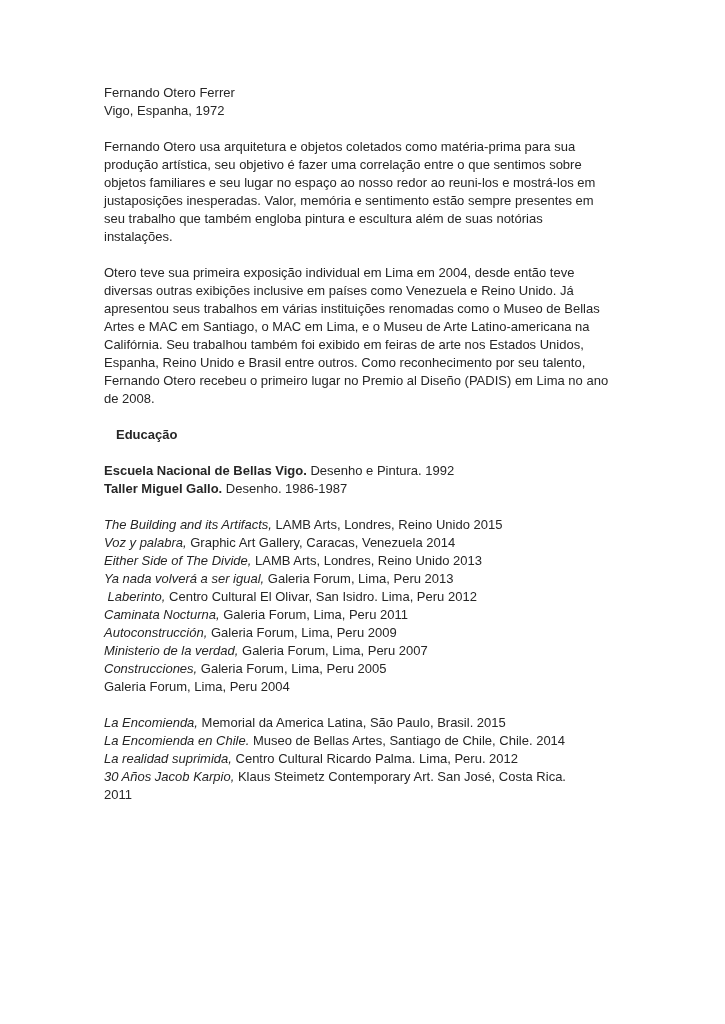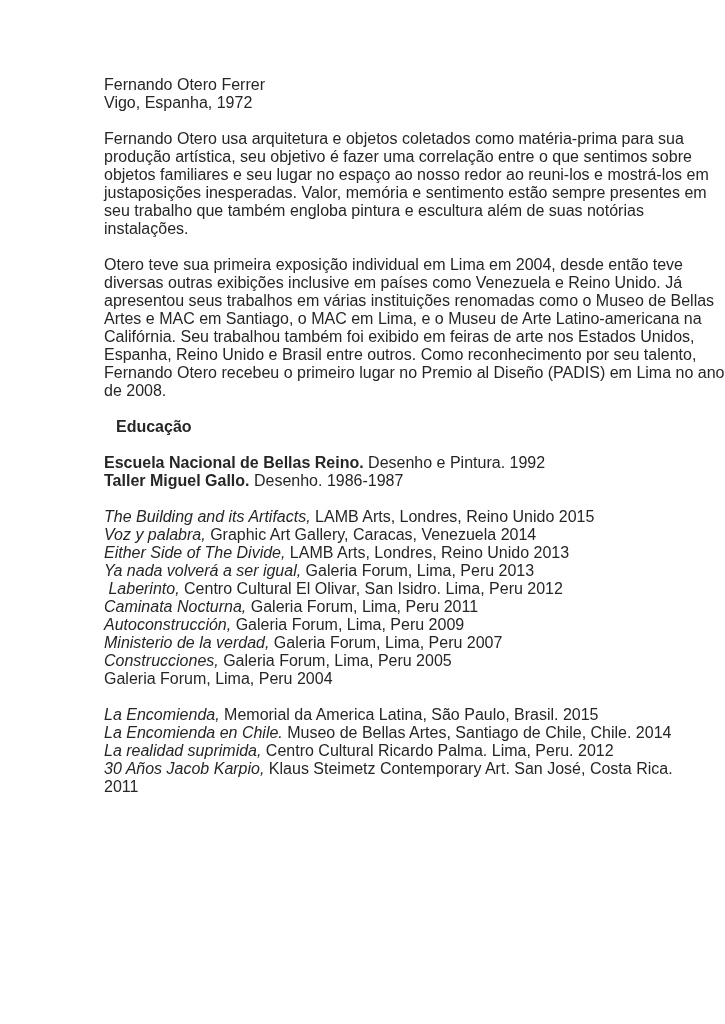--- a/index.html
+++ b/index.html
@@ -12,23 +12,23 @@
     width: 725px;
     height: 1024px;
     background: #ffffff;
     overflow: hidden;
     font-family: "Liberation Sans", "DejaVu Sans", sans-serif;
     color: #262626;
   }
   .content {
     position: absolute;
     left: 104px;
-    top: 76px;
+    top: 84px;
     width: 620px;
-    font-size: 16px;
+    font-size: 13px;
     line-height: 18px;
   }
   .block {
     white-space: pre;
     margin: 0 0 18px 0;
   }
   .entry {
     white-space: pre;
   }
   .heading {
@@ -57,19 +57,19 @@
 diversas outras exibições inclusive em países como Venezuela e Reino Unido. Já
 apresentou seus trabalhos em várias instituições renomadas como o Museo de Bellas
 Artes e MAC em Santiago, o MAC em Lima, e o Museu de Arte Latino-americana na
 Califórnia. Seu trabalhou também foi exibido em feiras de arte nos Estados Unidos,
 Espanha, Reino Unido e Brasil entre outros. Como reconhecimento por seu talento,
 Fernando Otero recebeu o primeiro lugar no Premio al Diseño (PADIS) em Lima no ano
 de 2008.</div>
       </div>
     <div id="sections-container">
         <div class="heading">Educação</div>
-        <div class="block"><div class="entry"><span class="b ">Escuela Nacional de Bellas Reino.</span><span class=""> Desenho e Pintura. 1992</span></div><div class="entry"><span class="b ">Taller Miguel Gallo.</span><span class=""> Desenho. 1986-1987</span></div></div>
+        <div class="block"><div class="entry"><span class="b ">Escuela Nacional de Bellas Vigo.</span><span class=""> Desenho e Pintura. 1992</span></div><div class="entry"><span class="b ">Taller Miguel Gallo.</span><span class=""> Desenho. 1986-1987</span></div></div>
         <div class="block"><div class="entry"><span class="i">The Building and its Artifacts,</span><span class=""> LAMB Arts, Londres, Reino Unido 2015</span></div><div class="entry"><span class="i">Voz y palabra,</span><span class=""> Graphic Art Gallery, Caracas, Venezuela 2014</span></div><div class="entry"><span class="i">Either Side of The Divide,</span><span class=""> LAMB Arts, Londres, Reino Unido 2013</span></div><div class="entry"><span class="i">Ya nada volverá a ser igual,</span><span class=""> Galeria Forum, Lima, Peru 2013</span></div><div class="entry"><span class="i"> Laberinto,</span><span class=""> Centro Cultural El Olivar, San Isidro. Lima, Peru 2012</span></div><div class="entry"><span class="i">Caminata Nocturna,</span><span class=""> Galeria Forum, Lima, Peru 2011</span></div><div class="entry"><span class="i">Autoconstrucción,</span><span class=""> Galeria Forum, Lima, Peru 2009</span></div><div class="entry"><span class="i">Ministerio de la verdad,</span><span class=""> Galeria Forum, Lima, Peru 2007</span></div><div class="entry"><span class="i">Construcciones,</span><span class=""> Galeria Forum, Lima, Peru 2005</span></div><div class="entry"><span class="">Galeria Forum, Lima, Peru 2004</span></div></div>
         <div class="block"><div class="entry"><span class="i">La Encomienda,</span><span class=""> Memorial da America Latina, São Paulo, Brasil. 2015</span></div><div class="entry"><span class="i">La Encomienda en Chile.</span><span class=""> Museo de Bellas Artes, Santiago de Chile, Chile. 2014</span></div><div class="entry"><span class="i">La realidad suprimida,</span><span class=""> Centro Cultural Ricardo Palma. Lima, Peru. 2012</span></div><div class="entry"><span class="i">30 Años Jacob Karpio,</span><span class=""> Klaus Steimetz Contemporary Art. San José, Costa Rica.
 2011</span></div></div>
       </div>
   </div>
 </div>
 
 </body></html>

